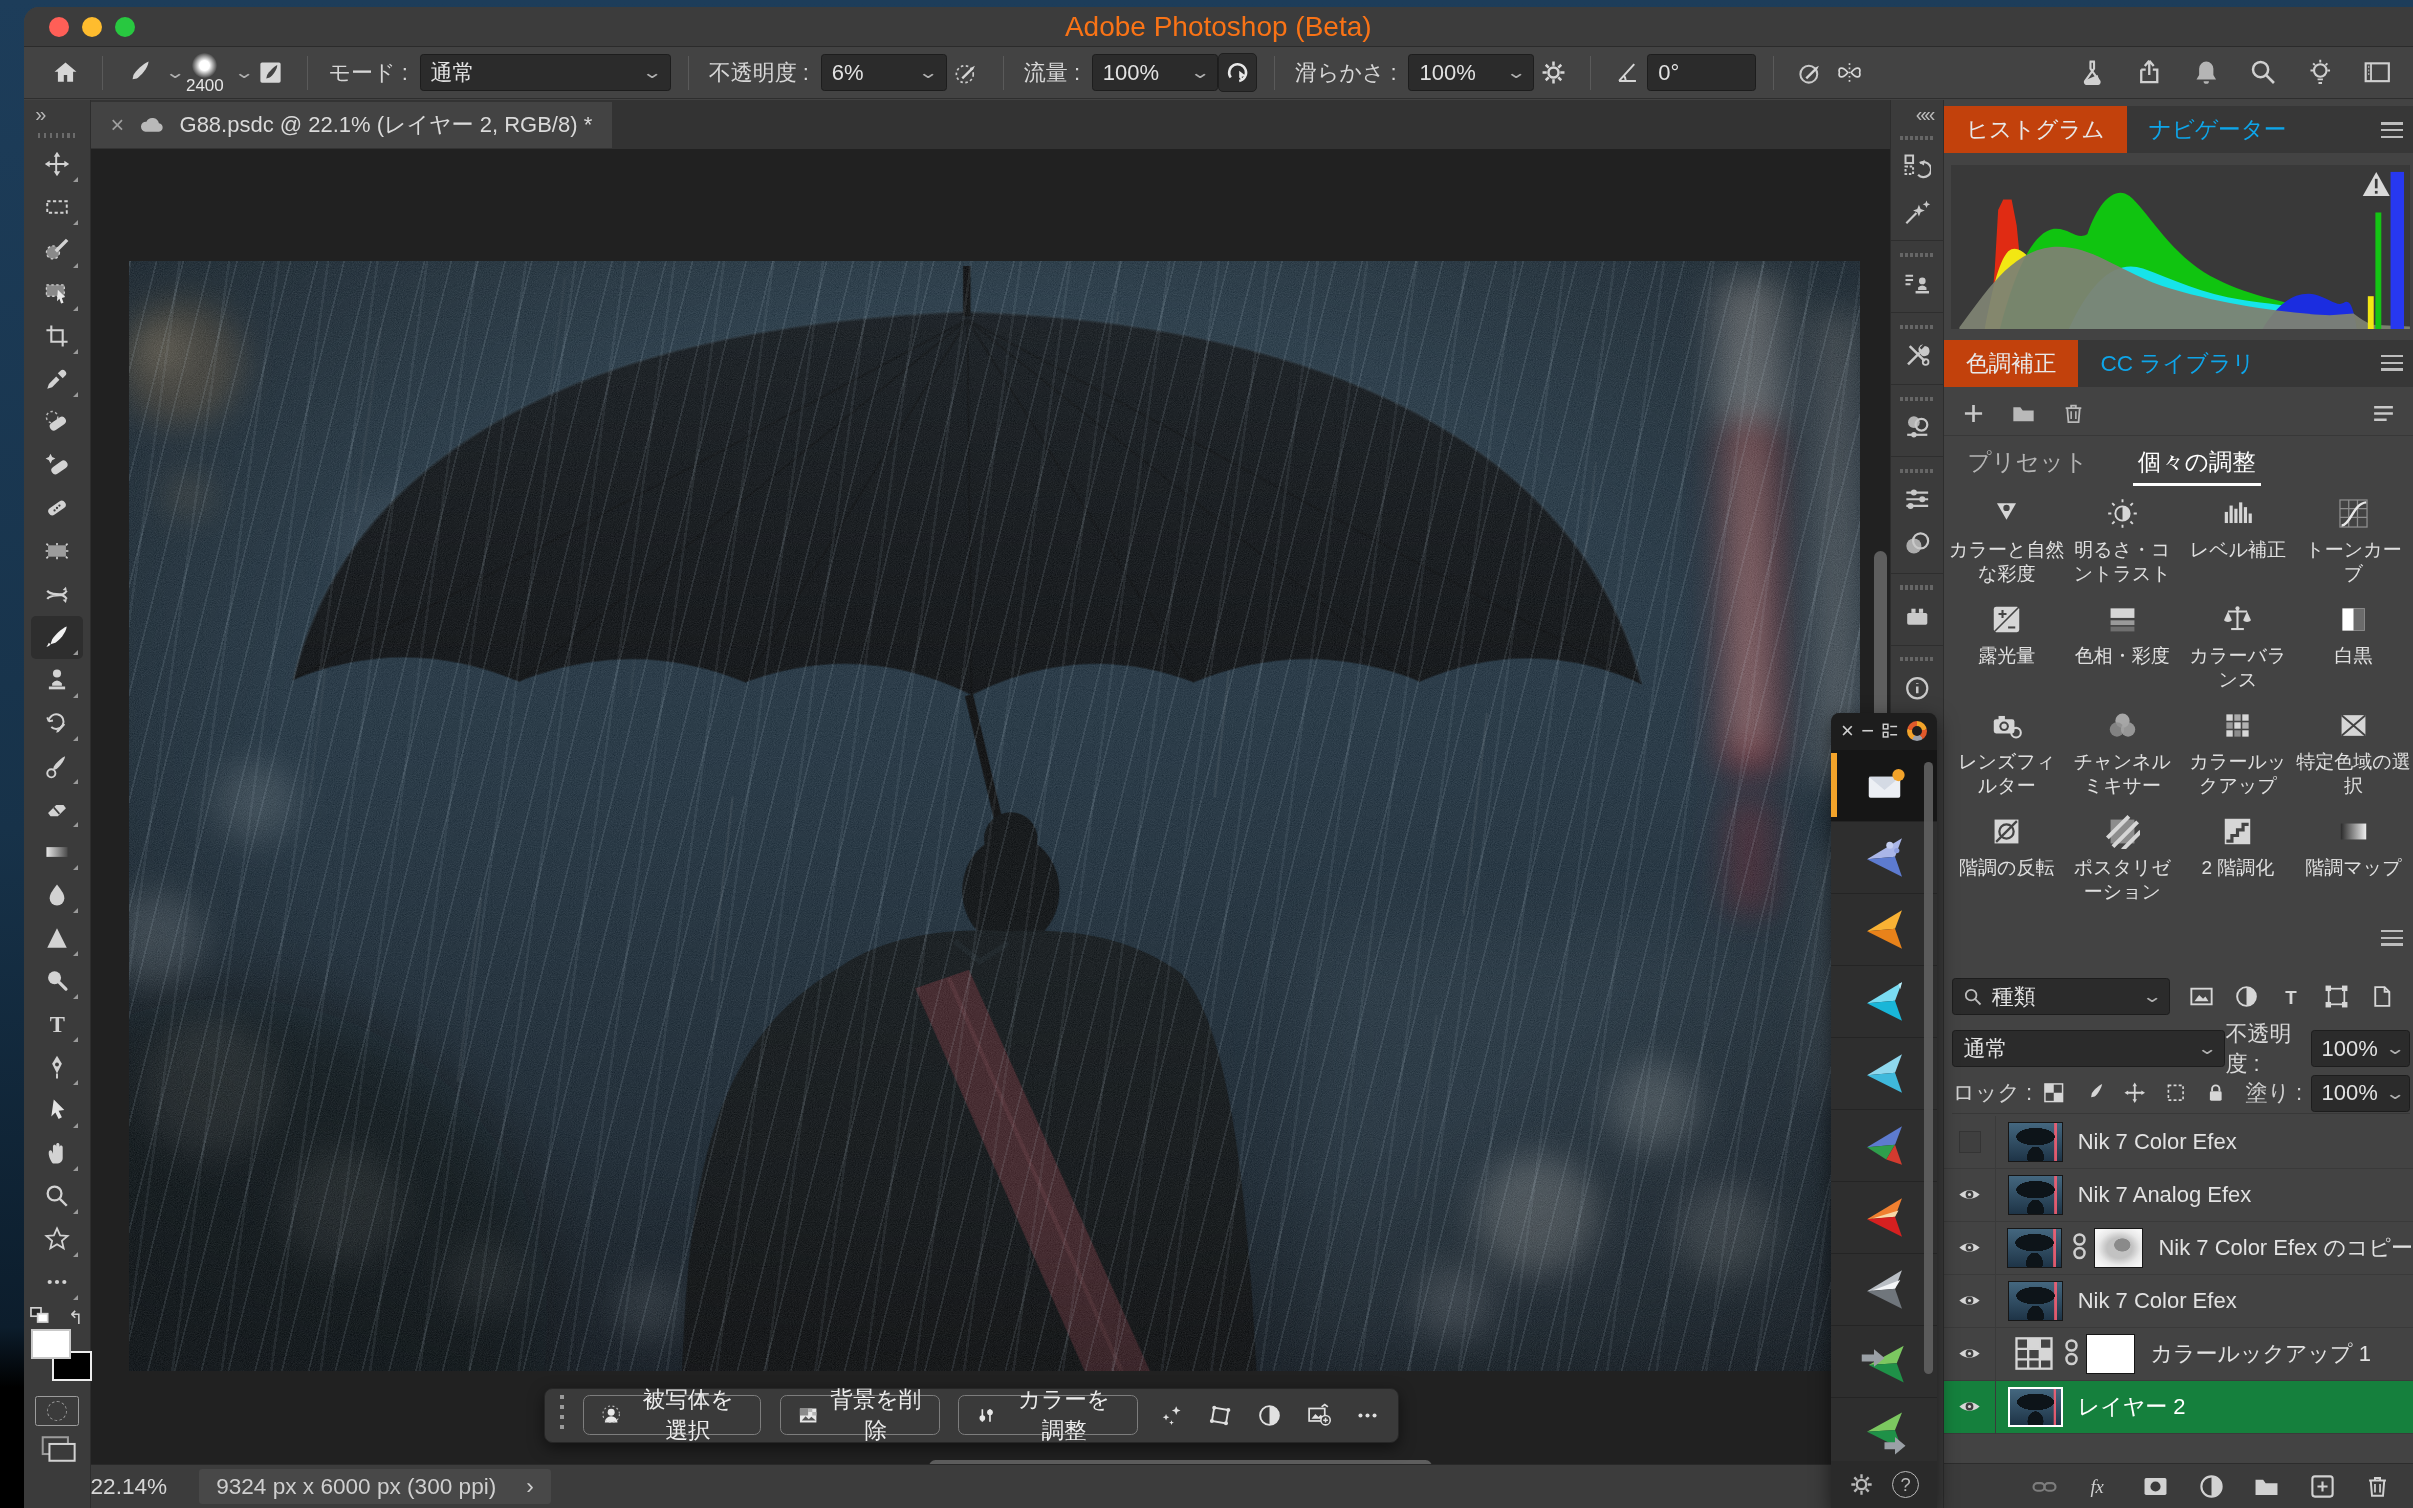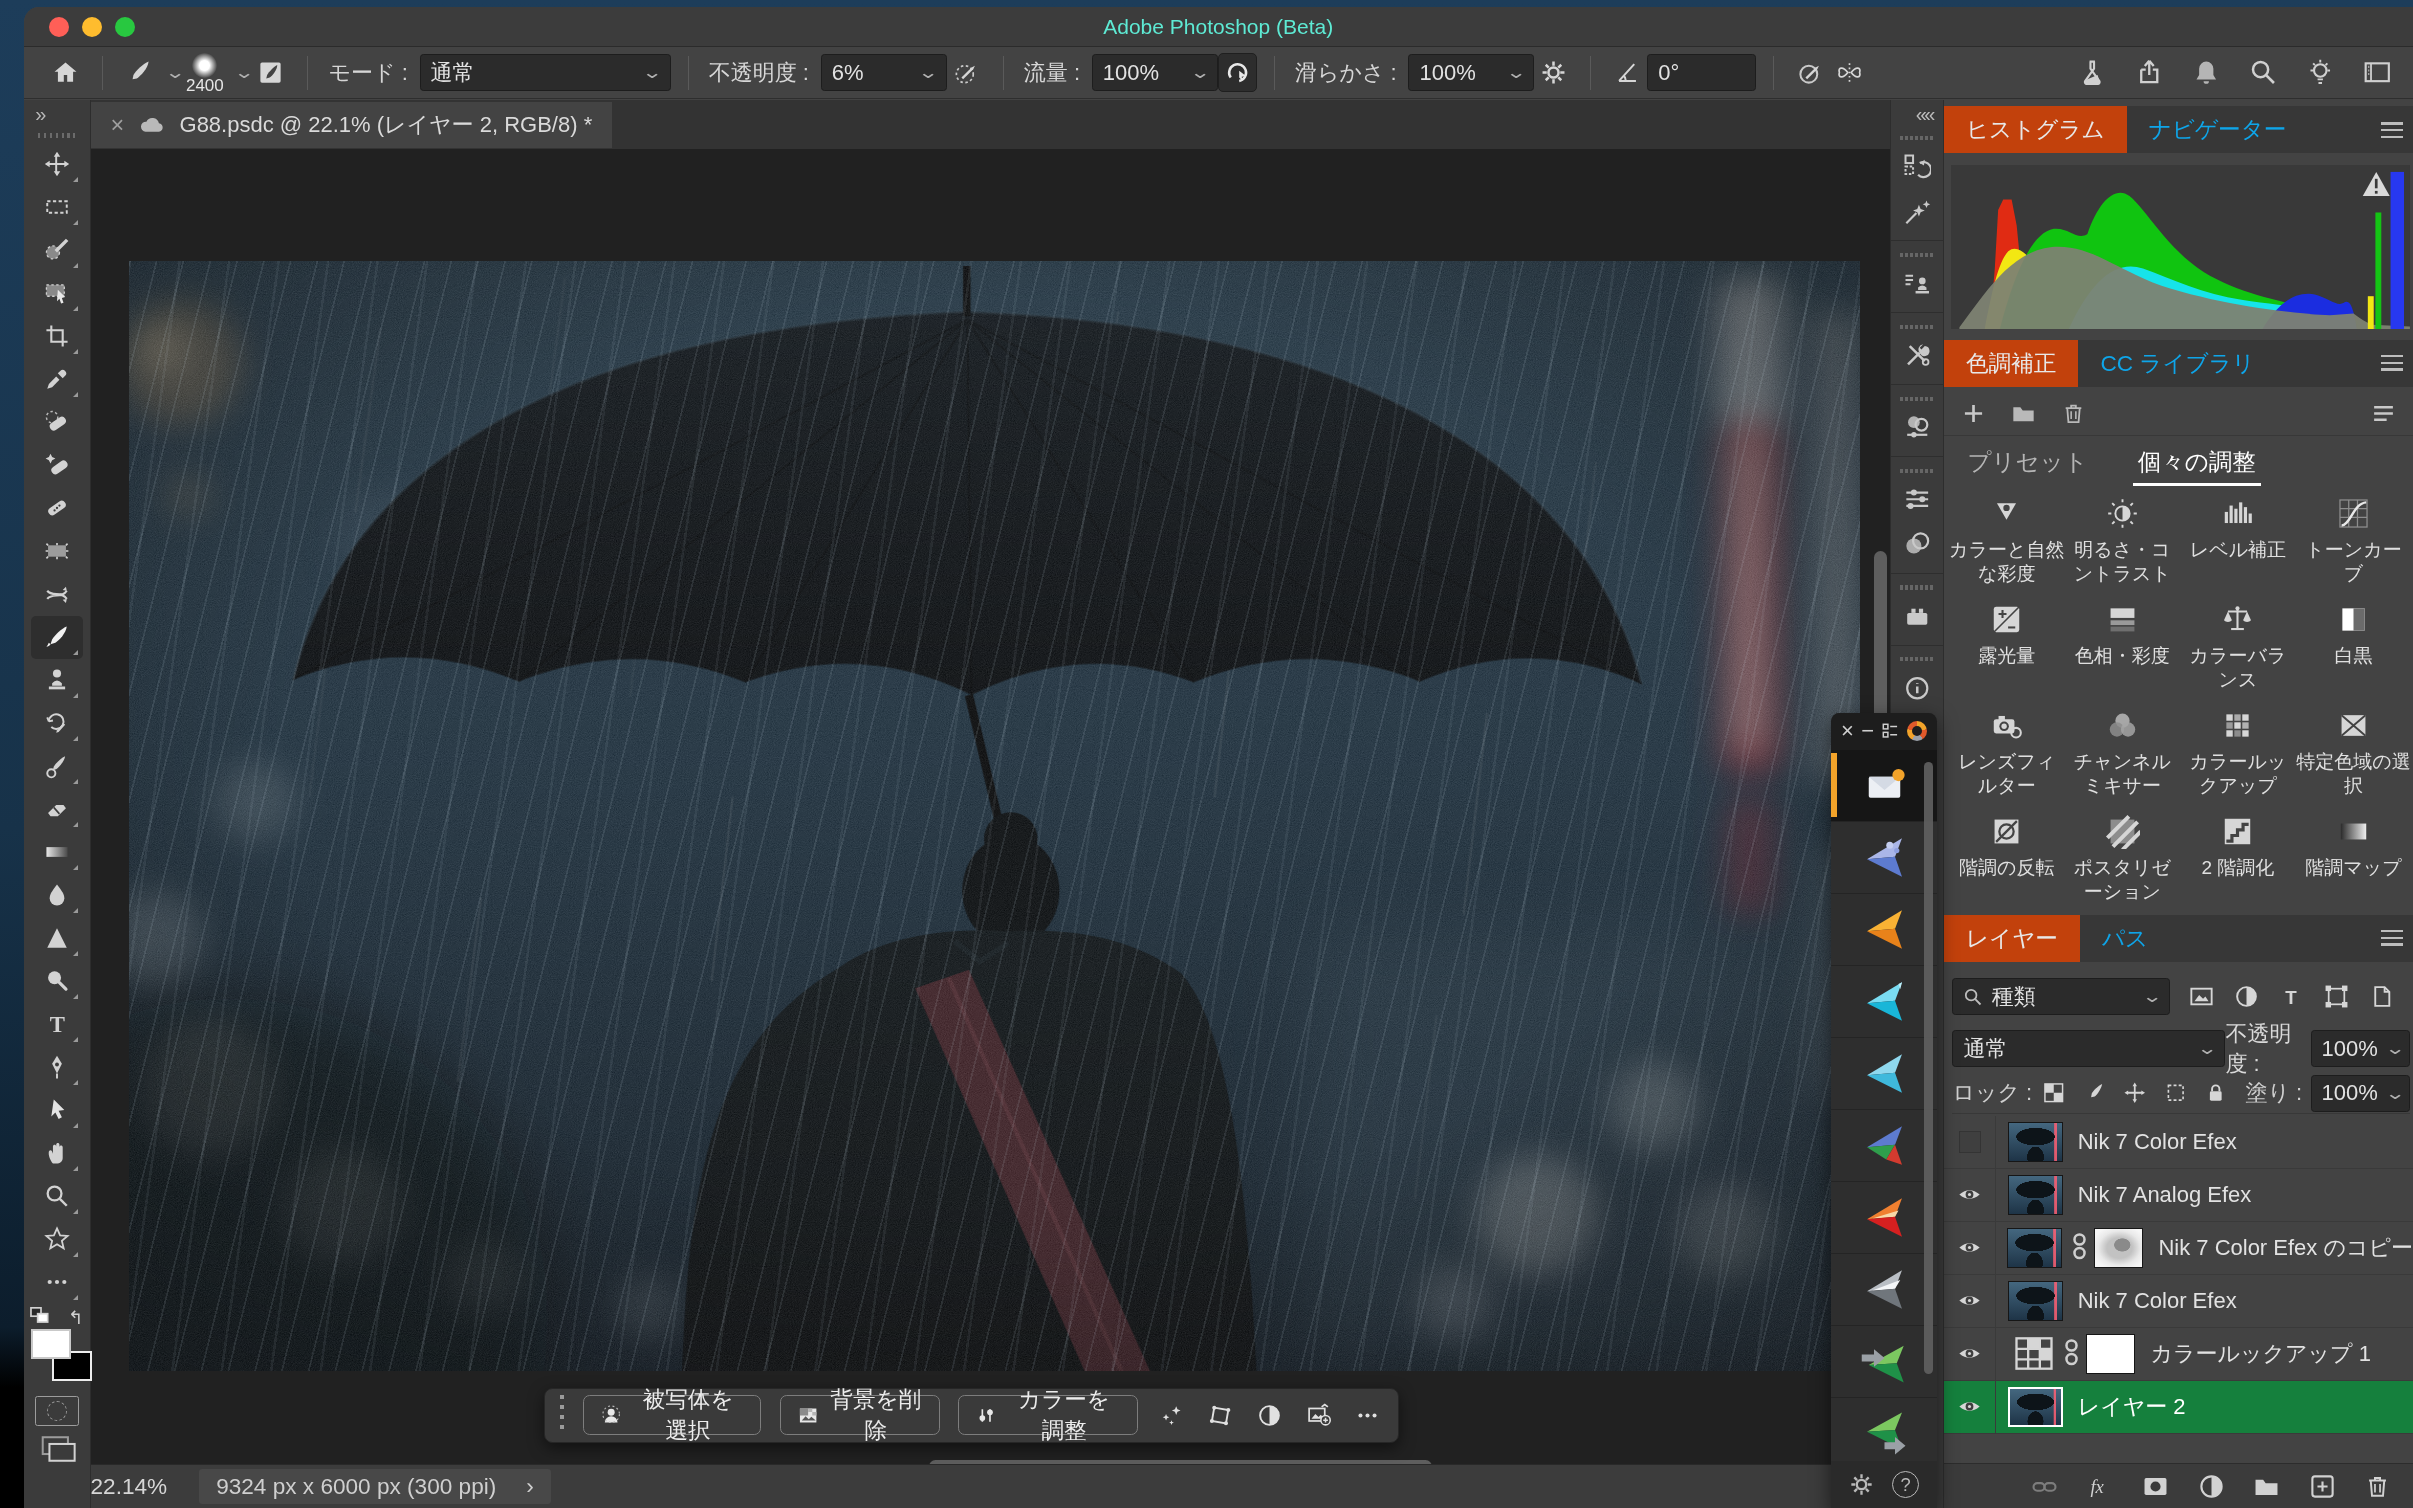--- a/index.html
+++ b/index.html
@@ -5,21 +5,21 @@
   *{margin:0;padding:0;box-sizing:border-box}
   html,body{width:2413px;height:1508px;overflow:hidden;background:#000}
   body{font-family:"Liberation Sans","DejaVu Sans",sans-serif;color:#d9d9d9;-webkit-font-smoothing:antialiased}
   .app{position:absolute;inset:0}
   .desktop{position:absolute;inset:0;background:linear-gradient(180deg,#1d3d5a 0%,#173249 55%,#0c1d2c 88%,#000 92%)}
   .win{position:absolute;left:23.5px;top:6.7px;right:0;bottom:0;background:#434343;border-top-left-radius:15px;overflow:hidden}
   
   .titlebar{position:absolute;left:0;top:0;right:0;height:40px;background:#3c3c3c;border-bottom:0.8px solid #2b2b2b;border-top-left-radius:15px}
   .lights{position:absolute;left:25px;top:10px;display:flex;gap:13.4px}
   .light{width:20px;height:20px;border-radius:50%}
-  .title{position:absolute;left:0;right:0;top:0;height:40px;display:flex;align-items:center;justify-content:center;font-size:21px;color:#5eead4}
+  .title{position:absolute;left:0;right:0;top:0;height:40px;display:flex;align-items:center;justify-content:center;font-size:28px;color:#f97316}
   
   .obar{position:absolute;left:0;top:41px;right:0;height:51px;background:#434343;border-bottom:0.8px solid #2e2e2e;display:flex;align-items:center;padding:0 22px;font-size:22px;color:#d6d6d6;white-space:nowrap}
   .vsep{width:0.8px;height:34px;background:#5a5a5a;margin:0 17px;flex:none}
   .ob-ic{width:39px;height:39px;display:flex;align-items:center;justify-content:center;flex:none;border-radius:5px}
   .ob-ic.active{background:#2d2d2d;border:0.8px solid #1f1f1f}
   .ob-ic svg{width:27px;height:27px}
   .fld{display:inline-flex;align-items:center;justify-content:space-between;background:#2b2b2b;border:0.8px solid #1d1d1d;border-radius:3.4px;color:#e2e2e2;padding:0 10px;height:37px;font-size:22px;flex:none}
   .chev{color:#b0b0b0;font-size:17px;margin-left:10px;transform:scaleX(1.5)}
   .lbl{margin:0 11.7px 0 3.4px;flex:none}
   .bpv{display:flex;flex-direction:column;align-items:center;margin:0 3.4px;flex:none}
@@ -1078,24 +1078,20 @@
                     <stop offset="1" stop-color="#efefef"></stop>
                   </linearGradient>
                 </defs>
                 <rect x="6" y="12" width="32" height="20" fill="url(#gm)"></rect>
               </svg>
             </span>
             <span>階調マップ</span>
           </div>
       </div>
 
-      <div class="ptabs ltabs">
-        <span class="ptab on">レイヤー</span>
-        <span class="ptab">パス</span>
-      </div>
       <span class="pmenu" style="top:826px">
           <i></i>
           <i></i>
           <i></i>
         </span>
 
       <div class="filterrow">
         <span class="fld srch">
           <svg width="20" height="20" viewBox="0 0 32 32">
               <use href="#s-search" style="color:#bdbdbd"></use>

